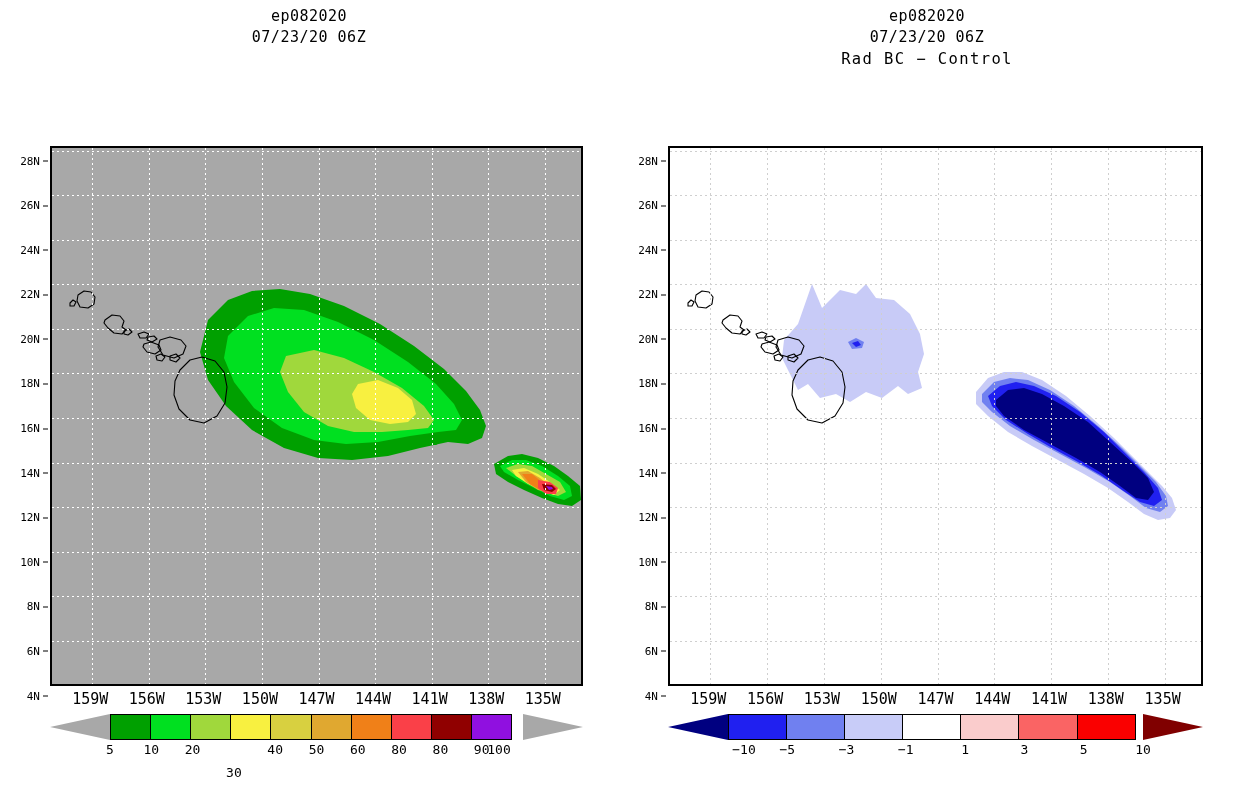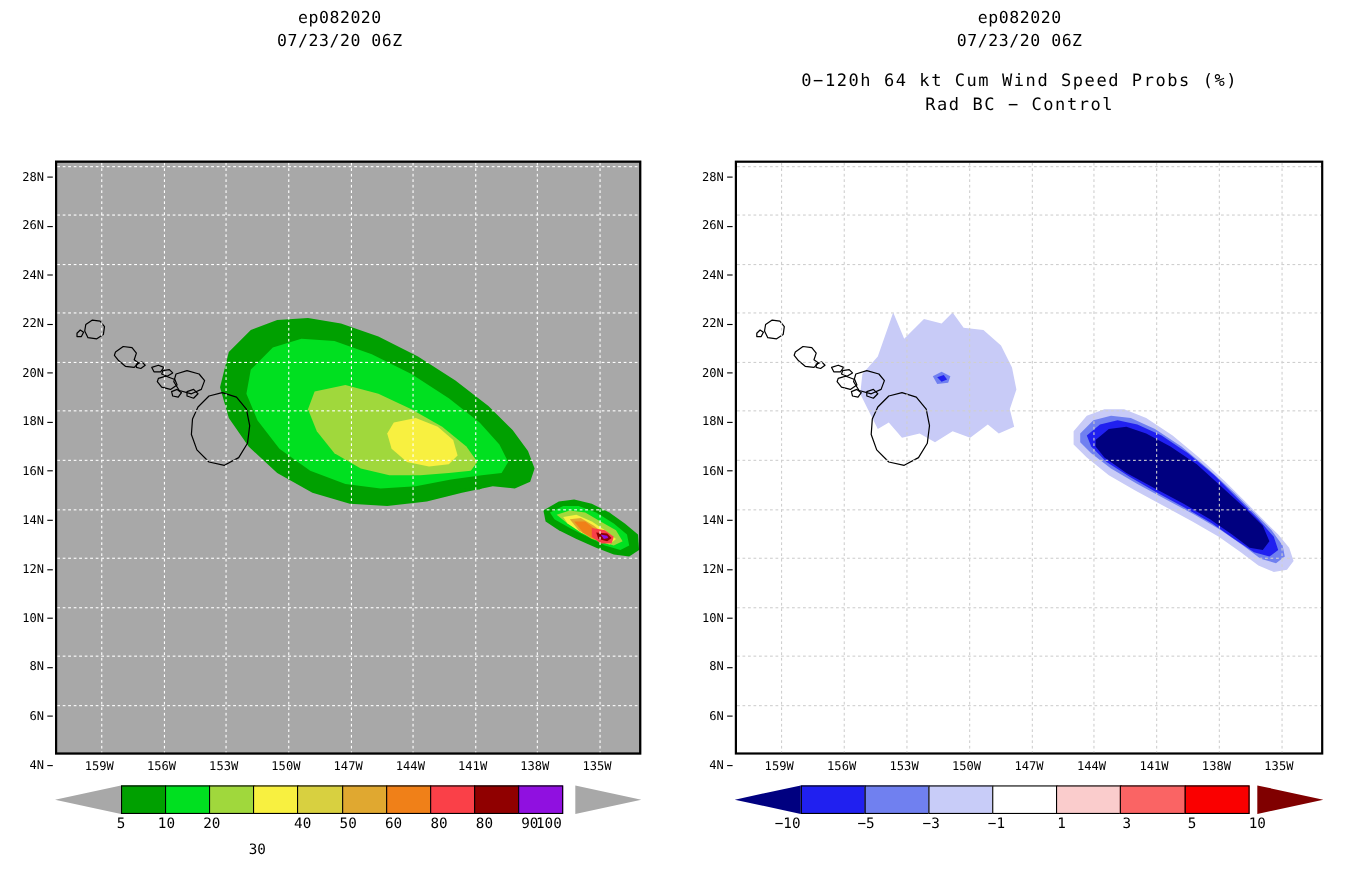--- a/index.html
+++ b/index.html
@@ -27,21 +27,21 @@
   .grid-line{position:absolute;background-repeat:repeat;}
   .gl-v{width:1px;top:0;bottom:0;}
   .gl-h{height:1px;left:0;right:0;}
   .gl-dark{background-image:linear-gradient(to bottom,#cfcfcf 50%,transparent 50%);background-size:1px 5px;}
   .gl-dark-h{background-image:linear-gradient(to right,#cfcfcf 50%,transparent 50%);background-size:5px 1px;}
   .gl-light{background-image:linear-gradient(to bottom,#ffffff 50%,transparent 50%);background-size:1px 5px;}
   .gl-light-h{background-image:linear-gradient(to right,#ffffff 50%,transparent 50%);background-size:5px 1px;}
 
   .ytick{position:absolute;right:0;transform:translateY(-50%);font-size:11px;color:#000;white-space:nowrap;margin-top:12px;}
   .ytick .dash{display:inline-block;width:5px;height:1px;background:#000;vertical-align:middle;margin-left:3px;}
-  .xtick{position:absolute;transform:translateX(-50%);font-size:11px;color:#000;white-space:nowrap;text-align:center;}
+  .xtick{position:absolute;transform:translateX(-50%);font-size:15px;color:#000;white-space:nowrap;text-align:center;}
 
   .cbar-wrap{position:absolute;height:60px;}
   .cbar{position:absolute;left:0;top:0;height:26px;display:flex;}
   .cbar-cell{height:26px;border:1.2px solid #000;box-sizing:border-box;margin-left:-1.2px;}
   .cbar-cell:first-child{margin-left:0;}
   .tri{position:absolute;top:0;width:0;height:0;}
   .tri-l{border-top:13px solid transparent;border-bottom:13px solid transparent;}
   .tri-r{border-top:13px solid transparent;border-bottom:13px solid transparent;}
   .cbar-lab{position:absolute;transform:translateX(-50%);font-size:13px;color:#000;top:28px;}
 
@@ -175,21 +175,20 @@
       <div class="cbar-lab" style="left: 431.7px;">90</div>
       <div class="cbar-lab" style="left: 449px;">100</div>
     </div>
 </div>
 
 <div class="panel panel-right">
 
   <div class="titles">
     <div class="t-storm">ep082020</div>
     <div class="t-date">07/23/20 06Z</div>
-    <div class="t-main">0−120h 64 kt Cum Wind Speed Probs (%)</div>
     <div class="t-sub">Rad BC − Control</div>
   </div>
 
   <div class="plot plot-right" style="left:50px;">
     <div id="right-grid">
         <div class="grid-line gl-v gl-dark" style="left: 40.3571px;"></div>
         <div class="grid-line gl-v gl-dark" style="left: 97.1429px;"></div>
         <div class="grid-line gl-v gl-dark" style="left: 153.929px;"></div>
         <div class="grid-line gl-v gl-dark" style="left: 210.714px;"></div>
         <div class="grid-line gl-v gl-dark" style="left: 267.5px;"></div>
@@ -270,21 +269,21 @@
       <div class="tri tri-r" style="left: 475px; border-left: 60px solid rgb(128, 0, 0);"></div>
       <div class="cbar" style="left: 60px; width: 415px;">
         <div class="cbar-cell" style="width: 59.2857px; background: rgb(32, 32, 240);"></div>
         <div class="cbar-cell" style="width: 59.2857px; background: rgb(112, 128, 240);"></div>
         <div class="cbar-cell" style="width: 59.2857px; background: rgb(200, 204, 248);"></div>
         <div class="cbar-cell" style="width: 59.2857px; background: rgb(255, 255, 255);"></div>
         <div class="cbar-cell" style="width: 59.2857px; background: rgb(250, 204, 204);"></div>
         <div class="cbar-cell" style="width: 59.2857px; background: rgb(250, 100, 100);"></div>
         <div class="cbar-cell" style="width: 59.2857px; background: rgb(250, 0, 0);"></div>
       </div>
-      <div class="cbar-lab" style="left: 48px;">−10</div>
+      <div class="cbar-lab" style="left: 76px;">−10</div>
       <div class="cbar-lab" style="left: 119.286px;">−5</div>
       <div class="cbar-lab" style="left: 178.571px;">−3</div>
       <div class="cbar-lab" style="left: 237.857px;">−1</div>
       <div class="cbar-lab" style="left: 297.143px;">1</div>
       <div class="cbar-lab" style="left: 356.429px;">3</div>
       <div class="cbar-lab" style="left: 415.714px;">5</div>
       <div class="cbar-lab" style="left: 475px;">10</div>
     </div>
 </div>
 

